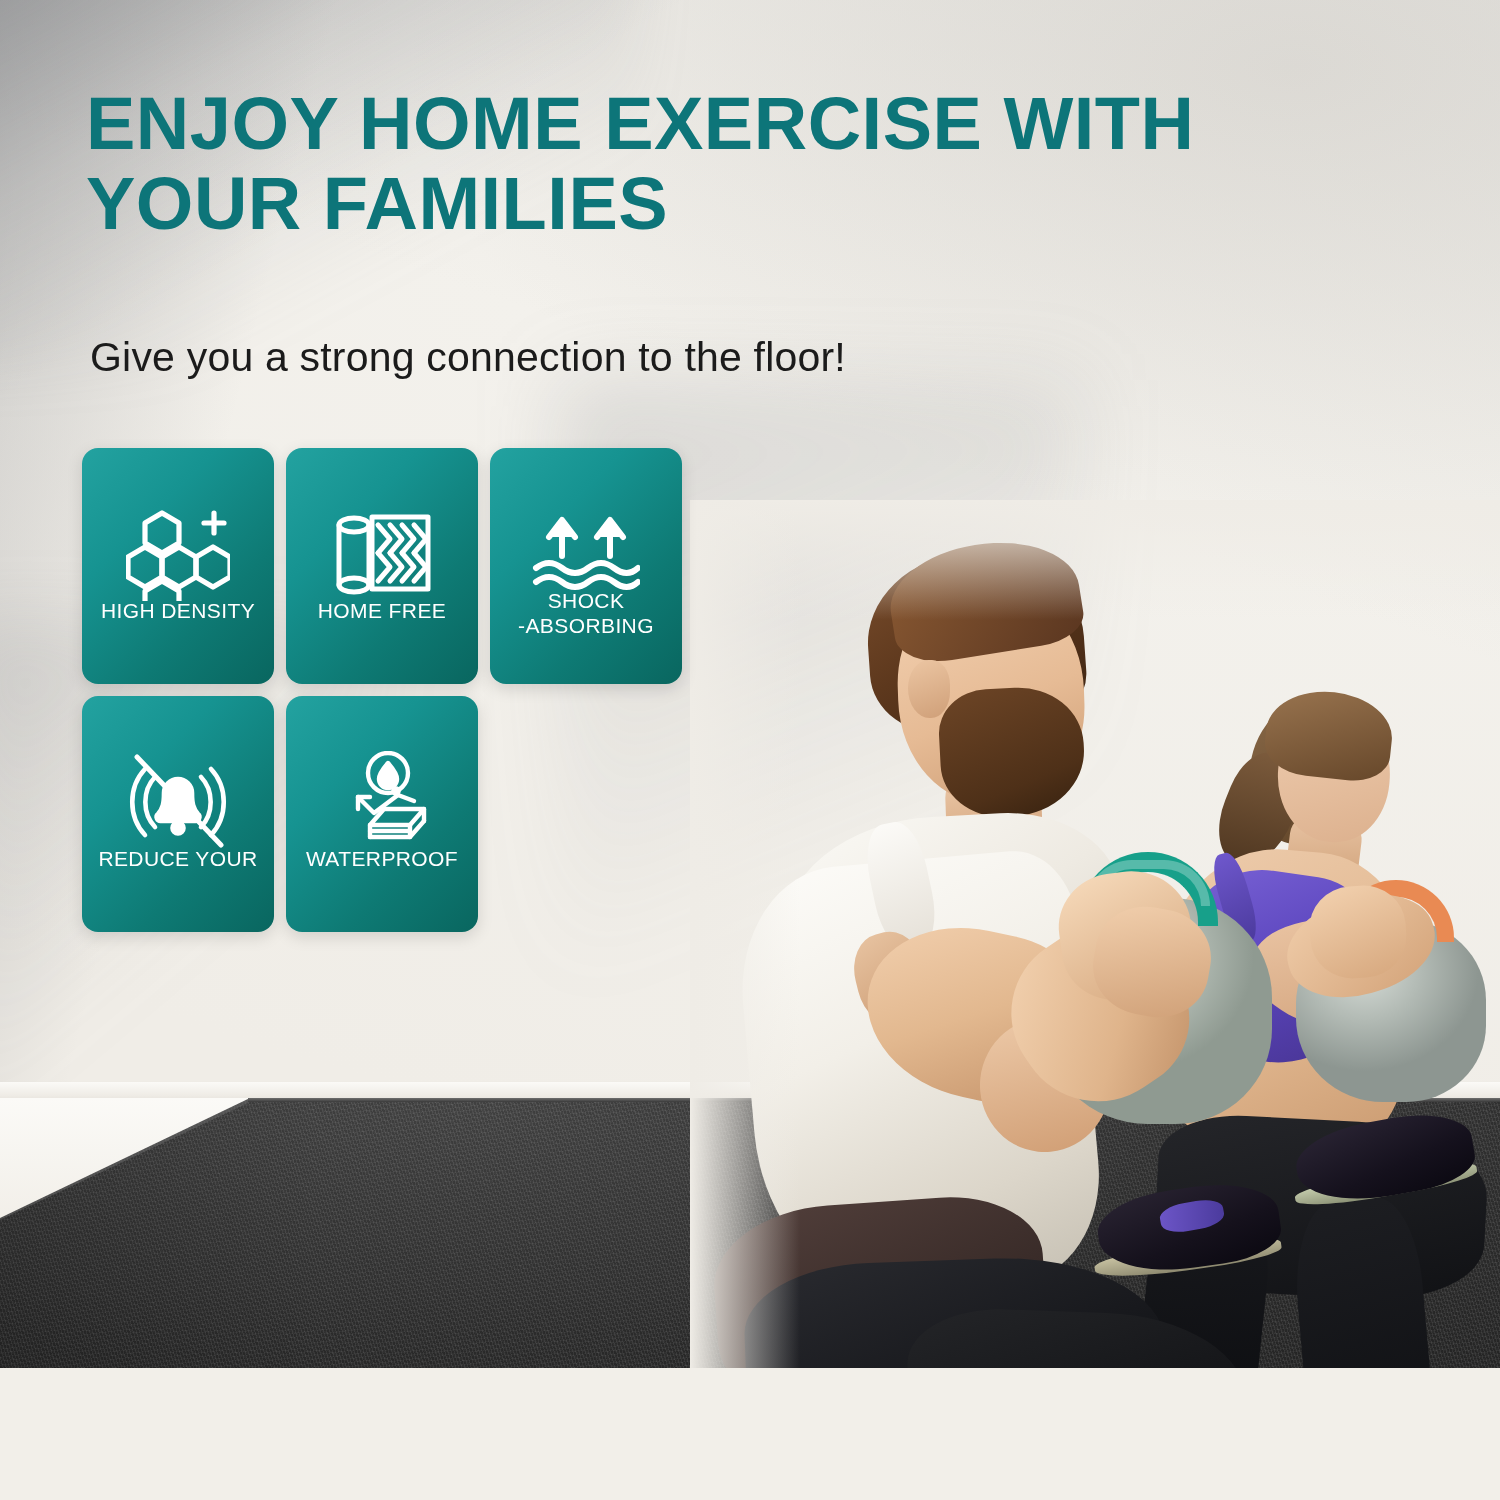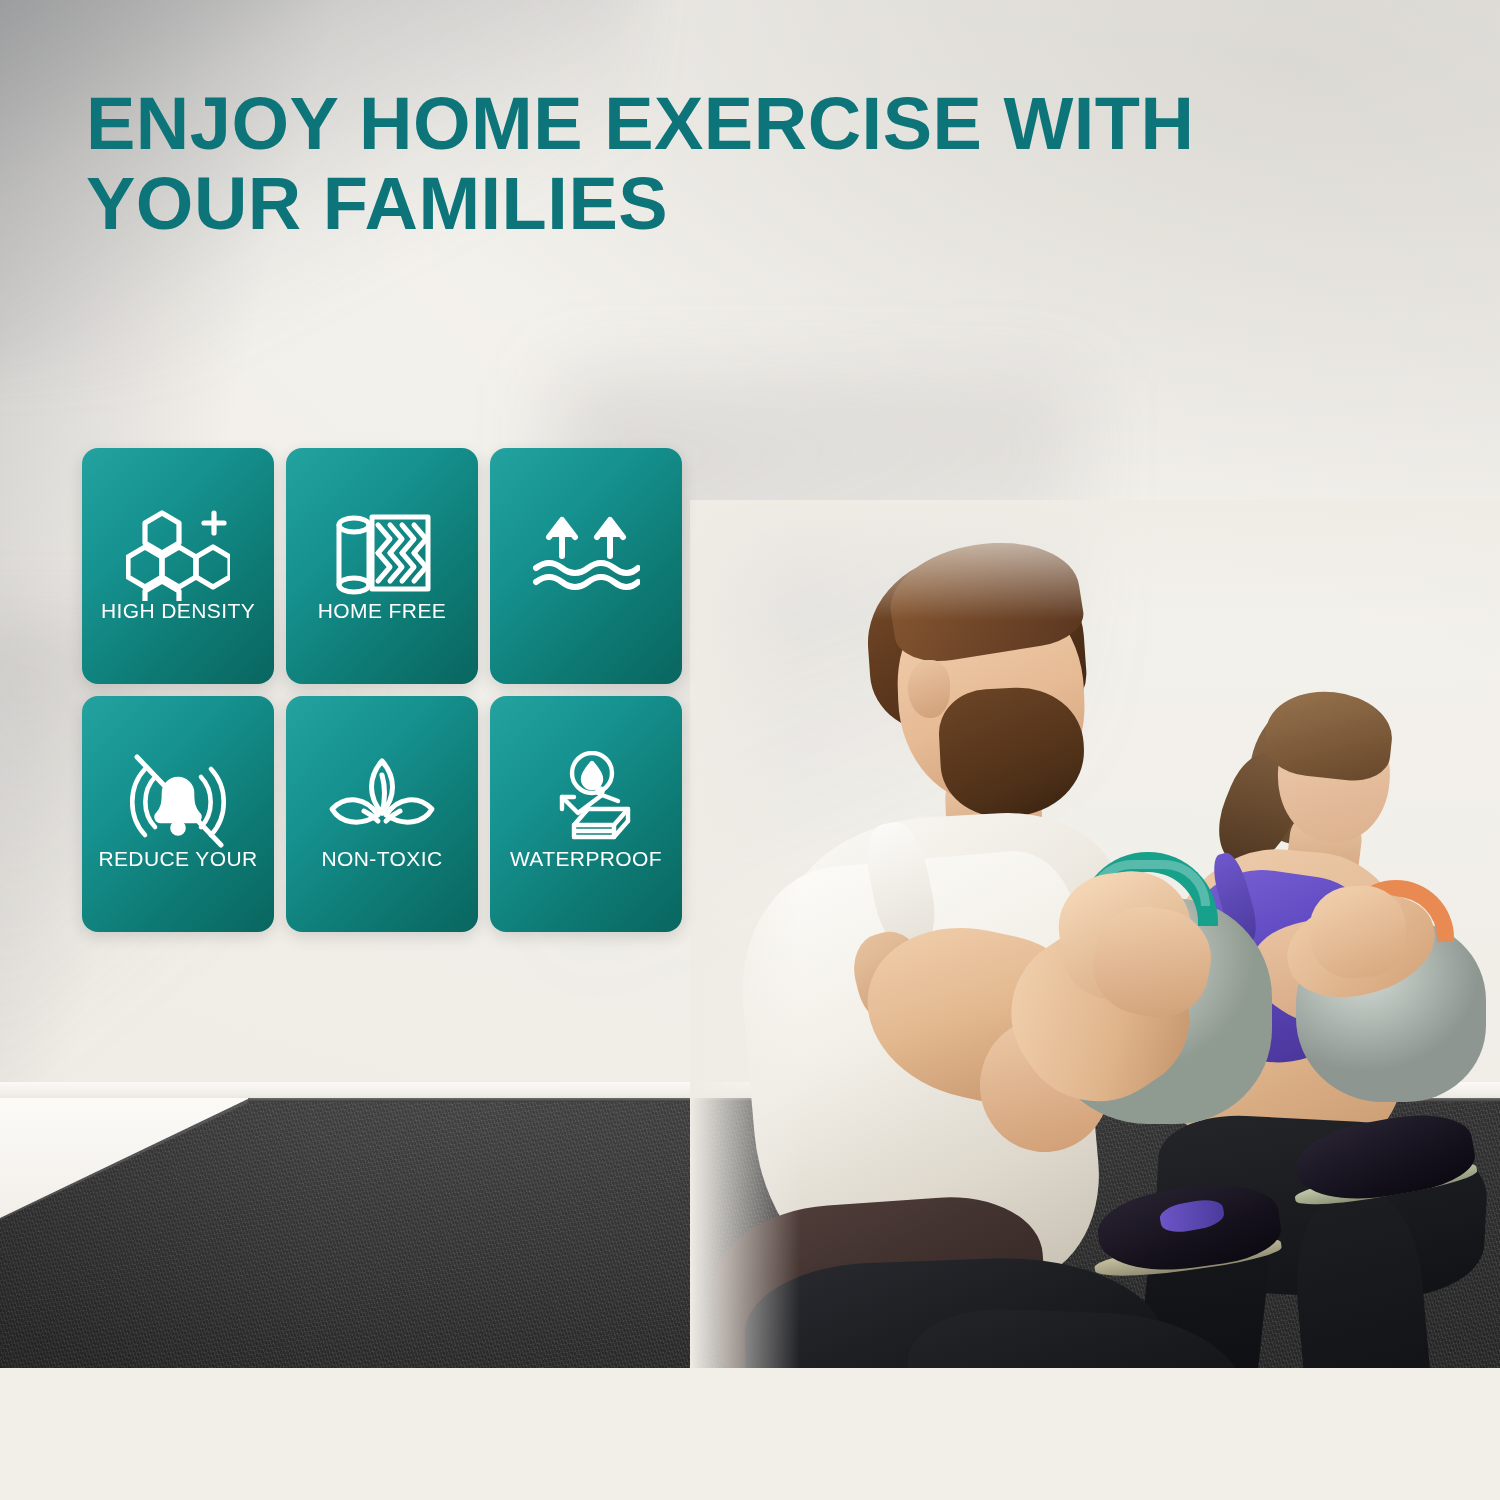--- a/index.html
+++ b/index.html
@@ -351,20 +351,21 @@
     </div>
 
     <div class="photo-blend-top"></div>
     <div class="photo-blend-left"></div>
   </div>
 
   <div class="headline">
     <span class="line">ENJOY HOME EXERCISE WITH</span>
     <span class="line">YOUR FAMILIES</span>
   </div>
+  <div class="subtitle">Give you a strong connection to the floor!</div>
 
   <div class="badges">
 
     <div class="badge">
       <div class="badge-icon">
         <svg width="104" height="96" viewBox="0 0 104 96" fill="none" stroke="#ffffff" stroke-width="5.2" stroke-linejoin="round" stroke-linecap="round">
           <polygon points="36,8 53,18 53,38 36,48 19,38 19,18"></polygon>
           <polygon points="19,42 36,52 36,72 19,82 2,72 2,52"></polygon>
           <polygon points="53,42 70,52 70,72 53,82 36,72 36,52"></polygon>
           <polygon points="87,42 104,52 104,72 87,82 70,72 70,52"></polygon>
@@ -401,50 +402,38 @@
       <div class="badge-icon">
         <svg width="108" height="82" viewBox="0 0 108 82" fill="none" stroke="#ffffff" stroke-width="6" stroke-linejoin="round" stroke-linecap="round">
           <line x1="30" y1="44" x2="30" y2="12"></line>
           <polyline points="17,25 30,8 43,25" fill="#ffffff" stroke="#ffffff"></polyline>
           <line x1="78" y1="44" x2="78" y2="12"></line>
           <polyline points="65,25 78,8 91,25" fill="#ffffff" stroke="#ffffff"></polyline>
           <path d="M4 56 q 13 -10 26 0 t 26 0 t 26 0 t 24 0"></path>
           <path d="M4 70 q 13 -10 26 0 t 26 0 t 26 0 t 24 0"></path>
         </svg>
       </div>
+      <div class="badge-label two-line"><span>SHOCK</span><br><span>-ABSORBING</span></div>
     </div>
 
     <div class="badge">
       <div class="badge-icon">
         <svg width="106" height="100" viewBox="0 0 106 100" fill="none" stroke="#ffffff" stroke-width="4.6" stroke-linejoin="round" stroke-linecap="round">
           <path d="M36 70 h34 a4 4 0 0 0 3 -7 c-5 -6 -6 -11 -6 -21 a14 14 0 0 0 -28 0 c0 10 -1 15 -6 21 a4 4 0 0 0 3 7 z" fill="#ffffff" stroke="#ffffff"></path>
           <circle cx="53" cy="77" r="5.5" fill="#ffffff" stroke="#ffffff"></circle>
           <path d="M30 26 a30 34 0 0 0 0 50"></path>
           <path d="M20 18 a42 46 0 0 0 0 66"></path>
           <path d="M76 26 a30 34 0 0 1 0 50"></path>
           <path d="M86 18 a42 46 0 0 1 0 66"></path>
           <line x1="12" y1="6" x2="96" y2="94" stroke-width="5"></line>
         </svg>
       </div>
       <div class="badge-label">REDUCE YOUR</div>
     </div>
 
-    <div class="badge">
-      <div class="badge-icon">
-        <svg width="108" height="96" viewBox="0 0 108 96" fill="none" stroke="#ffffff" stroke-width="5" stroke-linejoin="round" stroke-linecap="round">
-          <path d="M54 8 c 14 16 14 36 0 52 c -14 -16 -14 -36 0 -52 z"></path>
-          <path d="M54 22 c 4 14 3 26 0 38"></path>
-          <path d="M50 62 c -18 12 -38 8 -46 -6 c 14 -14 34 -12 46 6 z"></path>
-          <path d="M36 58 c 6 3 10 6 14 10"></path>
-          <path d="M58 62 c 18 12 38 8 46 -6 c -14 -14 -34 -12 -46 6 z"></path>
-          <path d="M72 58 c -6 3 -10 6 -14 10"></path>
-        </svg>
-      </div>
-      <div class="badge-label">NON-TOXIC</div>
-    </div>
 
     <div class="badge">
       <div class="badge-icon">
         <svg width="108" height="100" viewBox="0 0 108 100" fill="none" stroke="#ffffff" stroke-width="4.4" stroke-linejoin="round" stroke-linecap="round">
           <circle cx="60" cy="22" r="20"></circle>
           <path d="M60 12 c 7 8 9 12 9 16 a9 9 0 0 1 -18 0 c 0 -4 2 -8 9 -16 z" fill="#ffffff" stroke="#ffffff"></path>
           <circle cx="68" cy="40" r="2.6" fill="#ffffff" stroke="#ffffff"></circle>
           <polygon points="56,58 96,58 82,74 42,74"></polygon>
           <line x1="42" y1="74" x2="42" y2="86"></line>
           <line x1="82" y1="74" x2="82" y2="86"></line>

